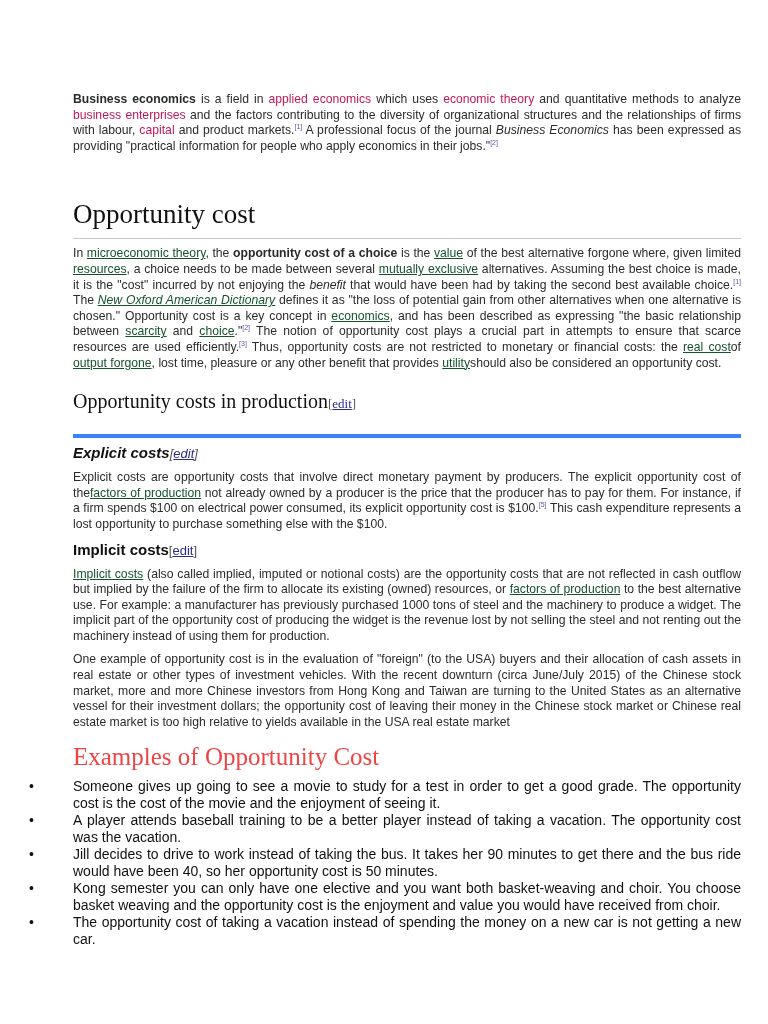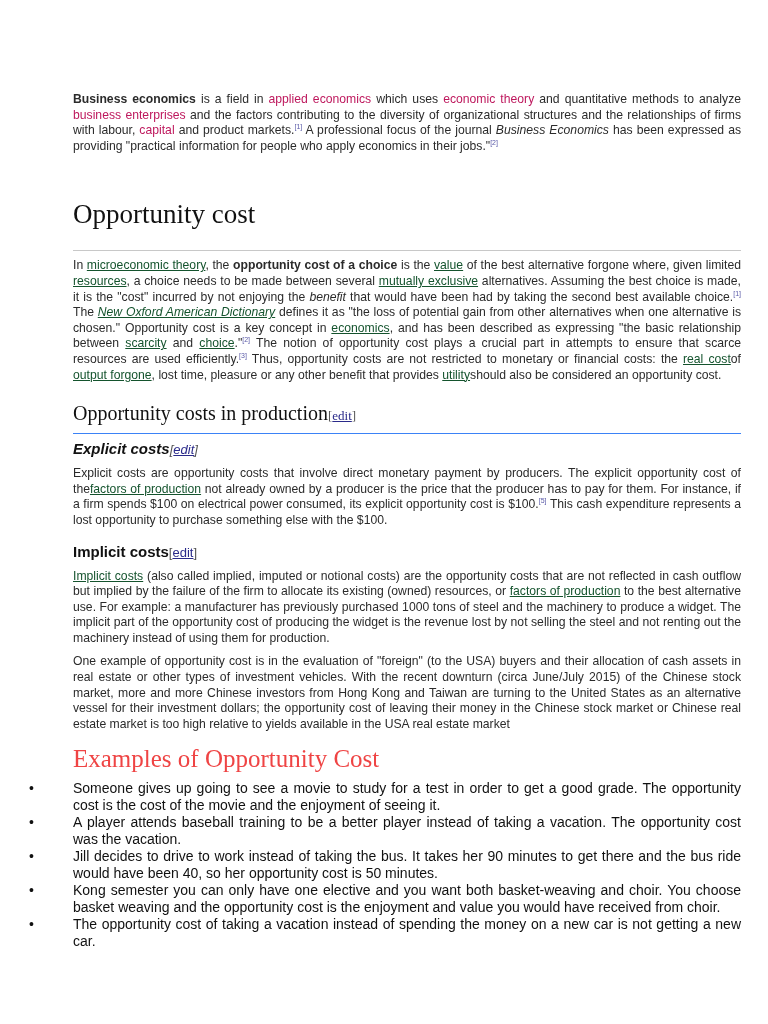--- a/index.html
+++ b/index.html
@@ -4,25 +4,25 @@
 <style>
   html, body { margin: 0; padding: 0; background: #ffffff; }
   body { width: 768px; height: 1024px; overflow: hidden; position: relative;
          font-family: "Liberation Sans", sans-serif; color: #222222; }
   .page { position: absolute; left: 73px; top: 92px; width: 668px; }
   p.body { margin: 0; font-size: 12.2px; line-height: 15.6px; text-align: justify; color: #2b2b2b; }
   a.lk { color: #be185d; text-decoration: none; }
   a.ul { color: #14532d; text-decoration: underline; }
   sup.ref { font-size: 7px; color: #5a5aa8; vertical-align: super; line-height: 0; }
   h1.sec { font-family: "Liberation Serif", serif; font-weight: normal; color: #111;
-           font-size: 27px; line-height: 32px; margin: 0; padding-bottom: 20px;
+           font-size: 27px; line-height: 32px; margin: 0; padding-bottom: 8px;
            border-bottom: 1px solid #c8c8c8; }
   h2.sub { font-family: "Liberation Serif", serif; font-weight: normal; color: #111;
-           font-size: 20px; line-height: 24px; margin: 0; padding-bottom: 5px;
-           border-bottom: 1px solid #3b82f6; }
+           font-size: 20px; line-height: 24px; margin: 0; padding-bottom: 18px;
+           border-bottom: 4px solid #3b82f6; }
   h3.subsub { font-family: "Liberation Sans", sans-serif; font-weight: bold; color: #111;
               font-size: 15px; line-height: 20px; margin: 0; }
   .edit { font-weight: normal; font-size: 13px; color: #555; }
   .edit a { color: #2a2a8a; text-decoration: underline; }
   h1.plain { font-family: "Liberation Serif", serif; font-weight: normal; color: #ef4444;
              font-size: 25px; line-height: 30px; margin: 0; }
   ul.ex { margin: 0; padding: 0; list-style: none; }
   ul.ex li { position: relative; font-size: 14px; line-height: 16.5px; color: #111;
              text-align: justify; margin-bottom: 1px; }
   ul.ex li .bullet { position: absolute; left: -44px; top: 0; font-size: 14px; }
@@ -35,21 +35,21 @@
   <p class="body"><b>Business economics</b><span> is a field in </span><a class="lk">applied economics</a><span> which uses </span><a class="lk">economic theory</a><span> and quantitative methods to analyze </span><a class="lk">business enterprises</a><span> and the factors contributing to the diversity of organizational structures and the relationships of firms with labour, </span><a class="lk">capital</a><span> and product markets.</span><sup class="ref">[1]</sup><span> A professional focus of the journal </span><i>Business Economics</i><span> has been expressed as providing "practical information for people who apply economics in their jobs."</span><sup class="ref">[2]</sup></p>
 
   <h1 class="sec" style="margin-top:44px;">Opportunity cost</h1>
   <p class="body" style="margin-top:7px;"><span>In </span><a class="ul">microeconomic theory</a><span>, the </span><b>opportunity cost of a choice</b><span> is the </span><a class="ul">value</a><span> of the best alternative forgone where, given limited </span><a class="ul">resources</a><span>, a choice needs to be made between several </span><a class="ul">mutually exclusive</a><span> alternatives. Assuming the best choice is made, it is the "cost" incurred by not enjoying the </span><i>benefit</i><span> that would have been had by taking the second best available choice.</span><sup class="ref">[1]</sup><span> The </span><a class="ul" style="font-style:italic;">New Oxford American Dictionary</a><span> defines it as "the loss of potential gain from other alternatives when one alternative is chosen." Opportunity cost is a key concept in </span><a class="ul">economics</a><span>, and has been described as expressing "the basic relationship between </span><a class="ul">scarcity</a><span> and </span><a class="ul">choice</a><span>."</span><sup class="ref">[2]</sup><span> The notion of opportunity cost plays a crucial part in attempts to ensure that scarce resources are used efficiently.</span><sup class="ref">[3]</sup><span> Thus, opportunity costs are not restricted to monetary or financial costs: the </span><a class="ul">real cost</a><span>of </span><a class="ul">output forgone</a><span>, lost time, pleasure or any other benefit that provides </span><a class="ul">utility</a><span>should also be considered an opportunity cost.</span></p>
 
   <h2 class="sub" style="margin-top:18px;"><span>Opportunity costs in production</span><span class="edit"><span>[</span><a>edit</a><span>]</span></span></h2>
 
   <h3 class="subsub" style="margin-top:5px;font-style:italic;"><span>Explicit costs</span><span class="edit"><span>[</span><a>edit</a><span>]</span></span></h3>
   <p class="body" style="margin-top:6px;"><span>Explicit costs are opportunity costs that involve direct monetary payment by producers. The explicit opportunity cost of the</span><a class="ul">factors of production</a><span> not already owned by a producer is the price that the producer has to pay for them. For instance, if a firm spends $100 on electrical power consumed, its explicit opportunity cost is $100.</span><sup class="ref">[5]</sup><span> This cash expenditure represents a lost opportunity to purchase something else with the $100.</span></p>
 
-  <h3 class="subsub" style="margin-top:13px;"><span>Implicit costs</span><span class="edit"><span>[</span><a>edit</a><span>]</span></span></h3>
+  <h3 class="subsub" style="margin-top:7px;"><span>Implicit costs</span><span class="edit"><span>[</span><a>edit</a><span>]</span></span></h3>
   <p class="body" style="margin-top:6px;"><a class="ul">Implicit costs</a><span> (also called implied, imputed or notional costs) are the opportunity costs that are not reflected in cash outflow but implied by the failure of the firm to allocate its existing (owned) resources, or </span><a class="ul">factors of production</a><span> to the best alternative use. For example: a manufacturer has previously purchased 1000 tons of steel and the machinery to produce a widget. The implicit part of the opportunity cost of producing the widget is the revenue lost by not selling the steel and not renting out the machinery instead of using them for production.</span></p>
   <p class="body" style="margin-top:8px;">One example of opportunity cost is in the evaluation of "foreign" (to the USA) buyers and their allocation of cash assets in real estate or other types of investment vehicles. With the recent downturn (circa June/July 2015) of the Chinese stock market, more and more Chinese investors from Hong Kong and Taiwan are turning to the United States as an alternative vessel for their investment dollars; the opportunity cost of leaving their money in the Chinese stock market or Chinese real estate market is too high relative to yields available in the USA real estate market</p>
 
   <h1 class="plain" style="margin-top:12px;">Examples of Opportunity Cost</h1>
   <ul class="ex" style="margin-top:6px;">
     <li><span class="bullet">•</span><span>Someone gives up going to see a movie to study for a test in order to get a good grade. The opportunity cost is the cost of the movie and the enjoyment of seeing it.</span></li>
     <li><span class="bullet">•</span><span>A player attends baseball training to be a better player instead of taking a vacation. The opportunity cost was the vacation.</span></li>
     <li><span class="bullet">•</span><span>Jill decides to drive to work instead of taking the bus. It takes her 90 minutes to get there and the bus ride would have been 40, so her opportunity cost is 50 minutes.</span></li>
     <li><span class="bullet">•</span><span>Kong semester you can only have one elective and you want both basket-weaving and choir. You choose basket weaving and the opportunity cost is the enjoyment and value you would have received from choir.</span></li>
     <li><span class="bullet">•</span><span>The opportunity cost of taking a vacation instead of spending the money on a new car is not getting a new car.</span></li>

